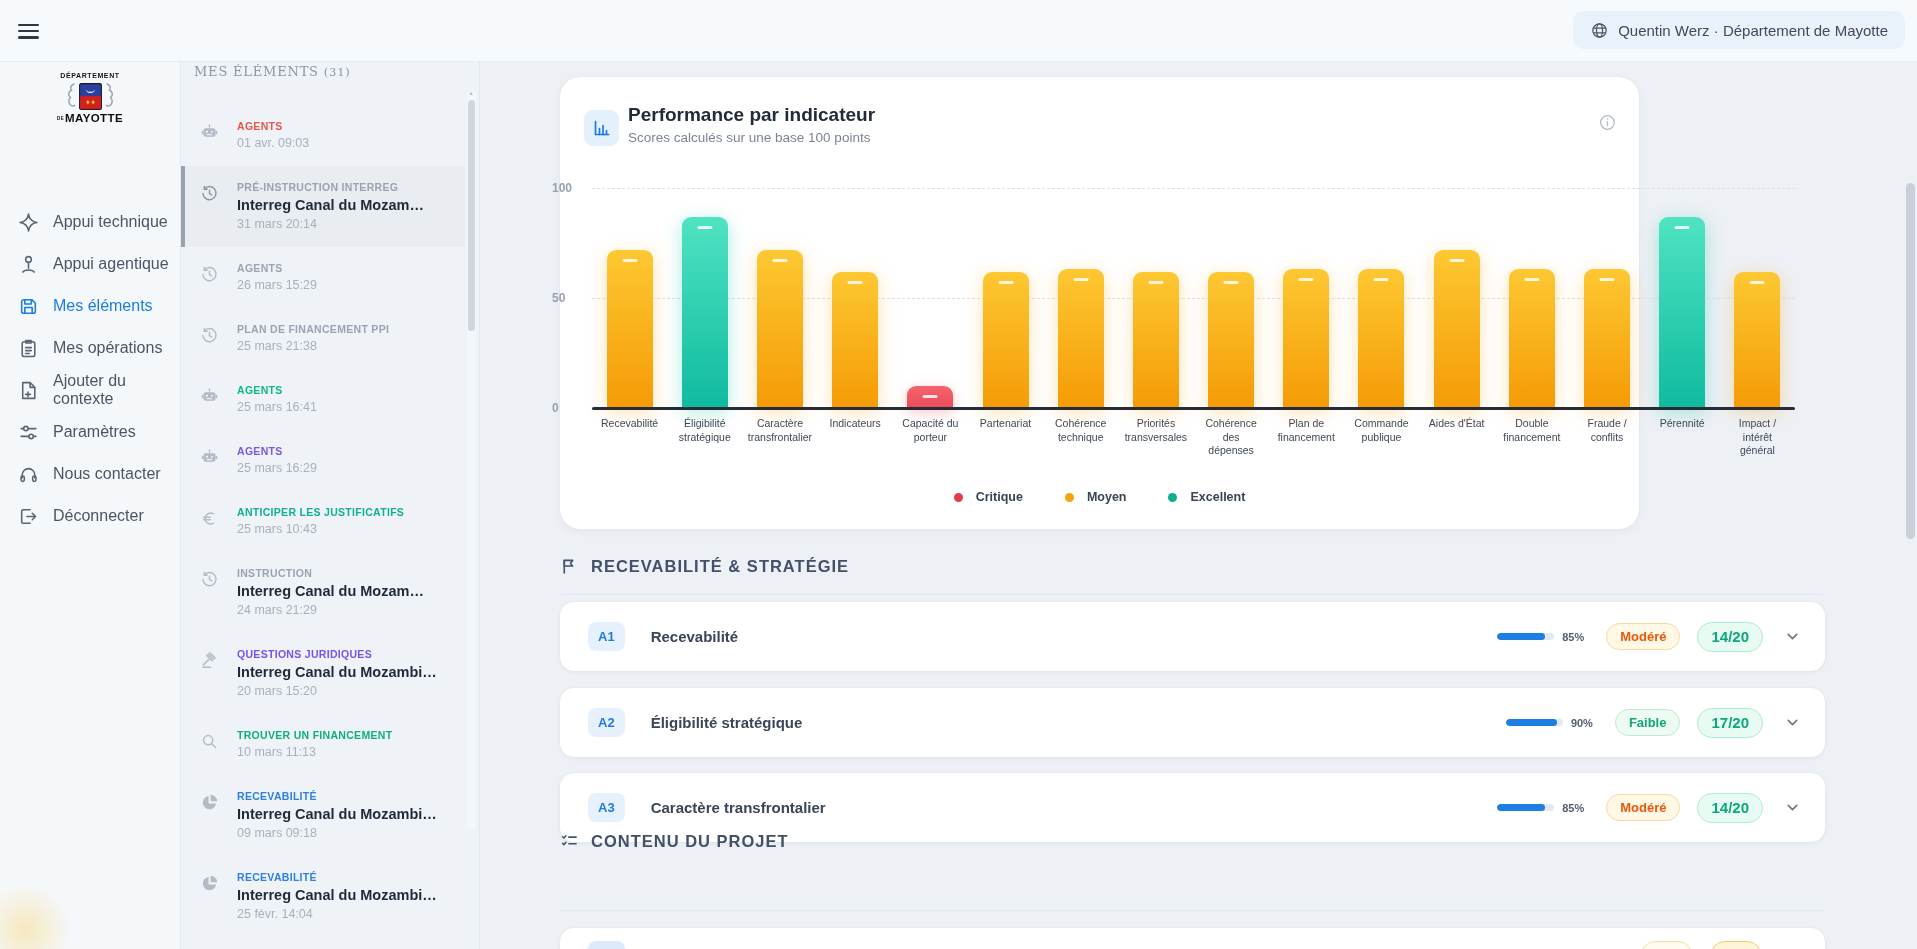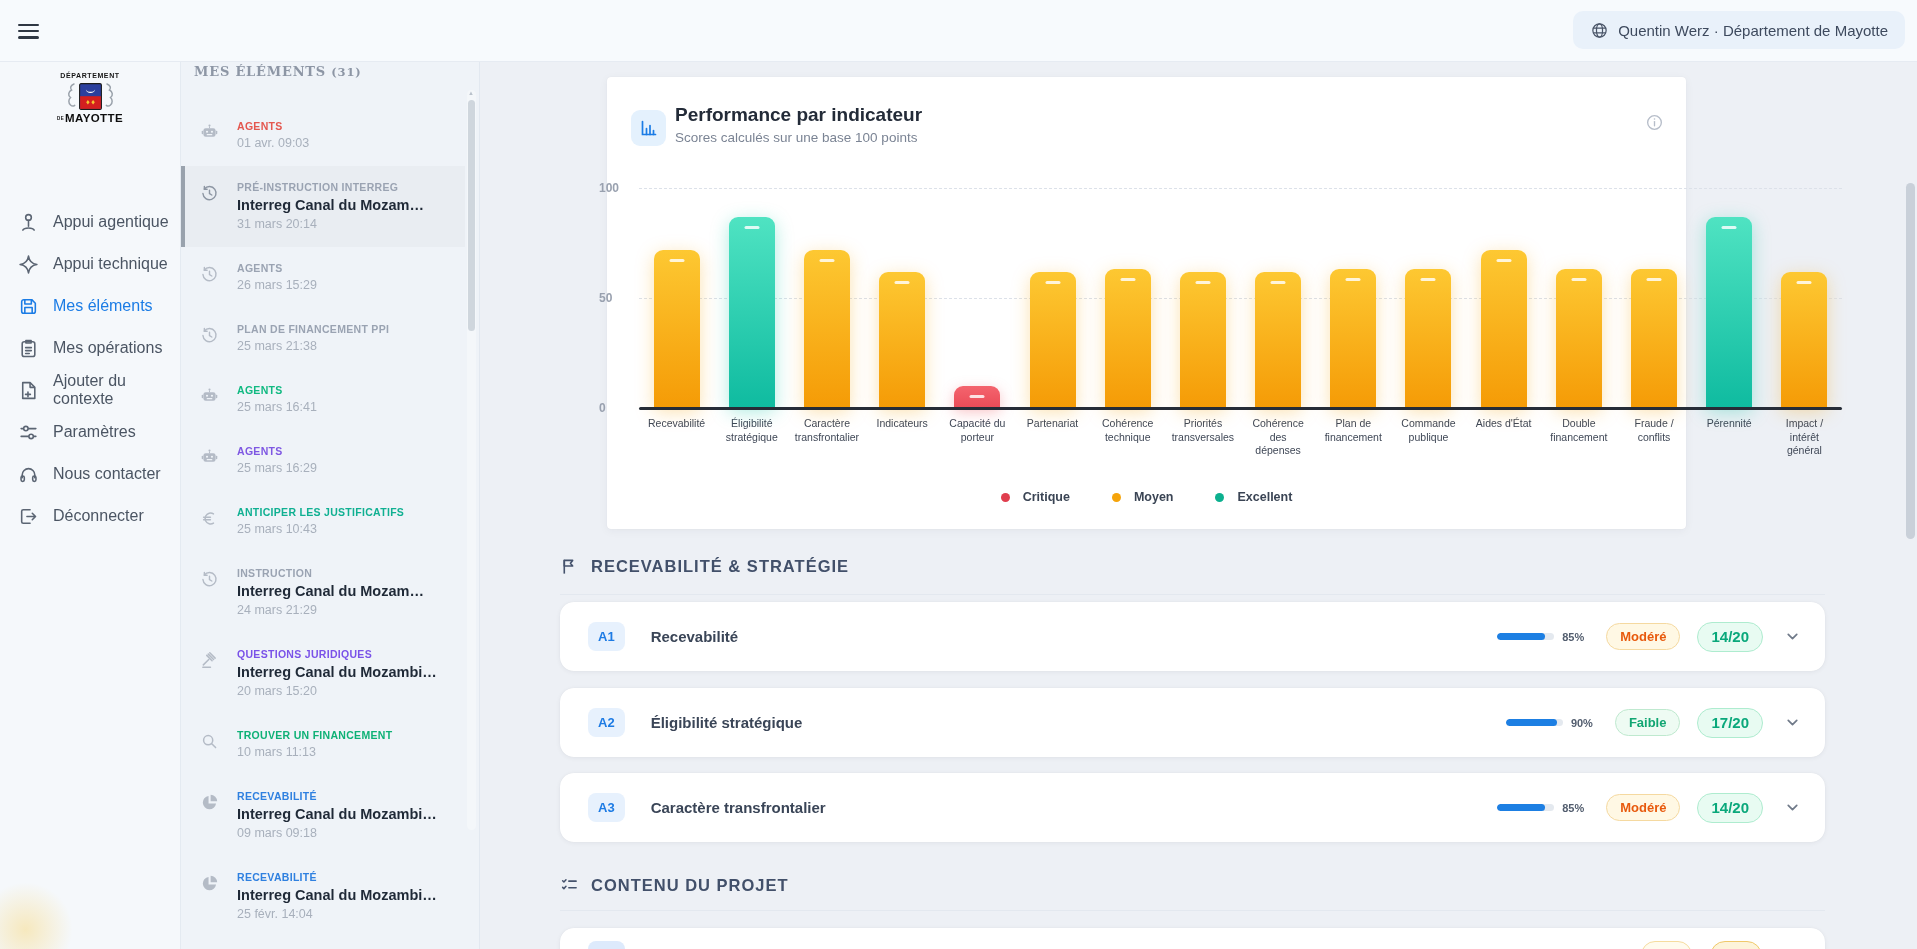--- a/index.html
+++ b/index.html
@@ -29,21 +29,21 @@
   .nav-item { height:42px; display:flex; align-items:center; gap:14px; padding-left:18px;
     font-size:16px; color:#4b5563; cursor:pointer; }
   .nav-item .icn svg { width:21px; height:21px; display:block; color:#5b6573; }
   .nav-item.active { color:#1b7ce5; font-weight:500; }
   .nav-item.active .icn svg { color:#1b7ce5; }
 
   
   .panel { position:absolute; left:181px; top:0; width:299px; height:887px;
     background:#eff3f8; border-right:1px solid #e2e8f0; overflow:hidden; }
   .panel-title { position:absolute; left:13px; top:2px; font-family:"DejaVu Serif", serif;
-    font-size:13px; font-weight:700; color:#8d96a5; letter-spacing:.8px; }
+    font-size:13px; font-weight:400; color:#8d96a5; letter-spacing:.8px; }
   .panel-count { font-size:11.5px; }
   .element-list { position:absolute; left:0; top:43px; right:14px; }
   .el-item { position:relative; display:flex; padding:15px 4px 15px 0; cursor:pointer; }
   .el-item.selected { background:#e9edf2; }
   .el-item.selected::before { content:""; position:absolute; left:0; top:0; bottom:0; width:4px; background:#99a2ad; }
   .el-icon-col { width:56px; display:flex; justify-content:center; padding-top:3px; flex:none; }
   .el-item .icn svg { width:19px; height:19px; display:block; color:#b4bbc6; }
   .el-item.selected .icn svg { color:#8d96a3; }
   .el-body { min-width:0; }
   .el-cat { font-size:10.5px; font-weight:700; letter-spacing:.3px; line-height:13px; }
@@ -51,21 +51,21 @@
   .el-date { font-size:12.5px; color:#a8b0bc; line-height:15px; margin-top:3px; }
   .panel-scrollbar { position:absolute; right:3px; top:28px; width:9px; height:740px;
     background:#f4f7fa; border-radius:5px; cursor:pointer; }
   .sb-arrow { position:absolute; top:0; left:1px; font-size:6px; color:#b9c1cb; }
   .sb-thumb { position:absolute; left:1px; top:10px; width:7px; height:231px; background:#cfd6dd; border-radius:4px; }
 
   
   .content { position:absolute; left:481px; top:0; width:1436px; height:887px; overflow:hidden; }
 
   .chart-card { position:absolute; left:79px; top:15px; width:1079px; height:452px; background:#fff;
-    border-radius:4px; box-shadow:0 2px 10px rgba(30,41,59,.05), 0 0 1px rgba(30,41,59,.1);margin-left:47px; }
+    border-radius:20px; box-shadow:0 2px 10px rgba(30,41,59,.05), 0 0 1px rgba(30,41,59,.1); }
   .chart-tile { position:absolute; left:24px; top:33px; width:35px; height:36px; border-radius:9px;
     background:#e4f1fd; display:flex; align-items:center; justify-content:center; }
   .chart-tile svg { width:20px; height:20px; color:#1b7ce5; }
   .chart-title { position:absolute; left:68px; top:27px; font-size:19px; font-weight:700; color:#232b38; }
   .chart-sub { position:absolute; left:68px; top:53px; font-size:13.5px; color:#7b8494; }
   .info-btn { position:absolute; right:22px; top:36px; cursor:pointer; }
   .info-btn svg { width:19px; height:19px; color:#b6bdc9; display:block; }
 
   .plot { position:absolute; left:32px; top:111px; width:1203px; height:220px; }
   .gl { position:absolute; left:0; right:0; border-top:1.5px dashed #dce1e9; }
@@ -170,35 +170,35 @@
             </svg>
         </span>
       </div>
       <div class="logo-mayotte">
         <span class="logo-de">DE</span><span>MAYOTTE</span>
       </div>
     </div>
     <nav class="nav">
         <div class="nav-item">
           <span class="icn">
+            <svg viewBox="0 0 20 20" fill="none" stroke="currentColor" stroke-width="1.5" stroke-linejoin="round">
+              <path d="M10 2C10.6 6.2 13.8 9.4 18 10c-4.2.6-7.4 3.8-8 8-.6-4.2-3.8-7.4-8-8 4.2-.6 7.4-3.8 8-8z"></path>
+            </svg>
+          </span>
+          <span class="nav-label">Appui technique</span>
+        </div>
+        <div class="nav-item">
+          <span class="icn">
             <svg viewBox="0 0 20 20" fill="none" stroke="currentColor" stroke-width="1.5" stroke-linecap="round">
               <circle cx="10" cy="5.2" r="2.7"></circle>
               <path d="M10 7.9v5.7"></path>
               <path d="M4.6 17.2c1.3-2.7 9.5-2.7 10.8 0"></path>
             </svg>
           </span>
           <span class="nav-label">Appui agentique</span>
-        </div>
-        <div class="nav-item">
-          <span class="icn">
-            <svg viewBox="0 0 20 20" fill="none" stroke="currentColor" stroke-width="1.5" stroke-linejoin="round">
-              <path d="M10 2C10.6 6.2 13.8 9.4 18 10c-4.2.6-7.4 3.8-8 8-.6-4.2-3.8-7.4-8-8 4.2-.6 7.4-3.8 8-8z"></path>
-            </svg>
-          </span>
-          <span class="nav-label">Appui technique</span>
         </div>
         <div class="nav-item active">
           <span class="icn">
             <svg viewBox="0 0 20 20" fill="none" stroke="currentColor" stroke-width="1.5" stroke-linejoin="round">
               <path d="M3.5 5.5a2 2 0 0 1 2-2h7.6l3.4 3.4v7.6a2 2 0 0 1-2 2h-9a2 2 0 0 1-2-2z"></path>
               <path d="M6.5 3.6v4h6.2v-4"></path>
               <path d="M6.5 16.4v-5.4h7v5.4"></path>
             </svg>
           </span>
           <span class="nav-label">Mes éléments</span>
@@ -633,21 +633,21 @@
             <span class="score">14/20</span>
             <span class="chev">
               <svg viewBox="0 0 20 20" fill="none" stroke="currentColor" stroke-width="2" stroke-linecap="round" stroke-linejoin="round">
                 <path d="M5 7.5l5 5 5-5"></path>
               </svg>
             </span>
           </div>
         </div>
       </div>
 
-    <div class="section-head" style="top:812px">
+    <div class="section-head" style="top:768px">
       <span class="icn">
         <svg viewBox="0 0 20 20" fill="none" stroke="currentColor" stroke-width="1.6" stroke-linecap="round" stroke-linejoin="round">
             <path d="M2.8 5l1.3 1.3 2.2-2.4"></path>
             <path d="M9.3 5.4H17"></path>
             <path d="M2.8 12l1.3 1.3 2.2-2.4"></path>
             <path d="M9.3 12.4H17"></path>
           </svg>
       </span>
       <span>CONTENU DU PROJET</span>
     </div>

